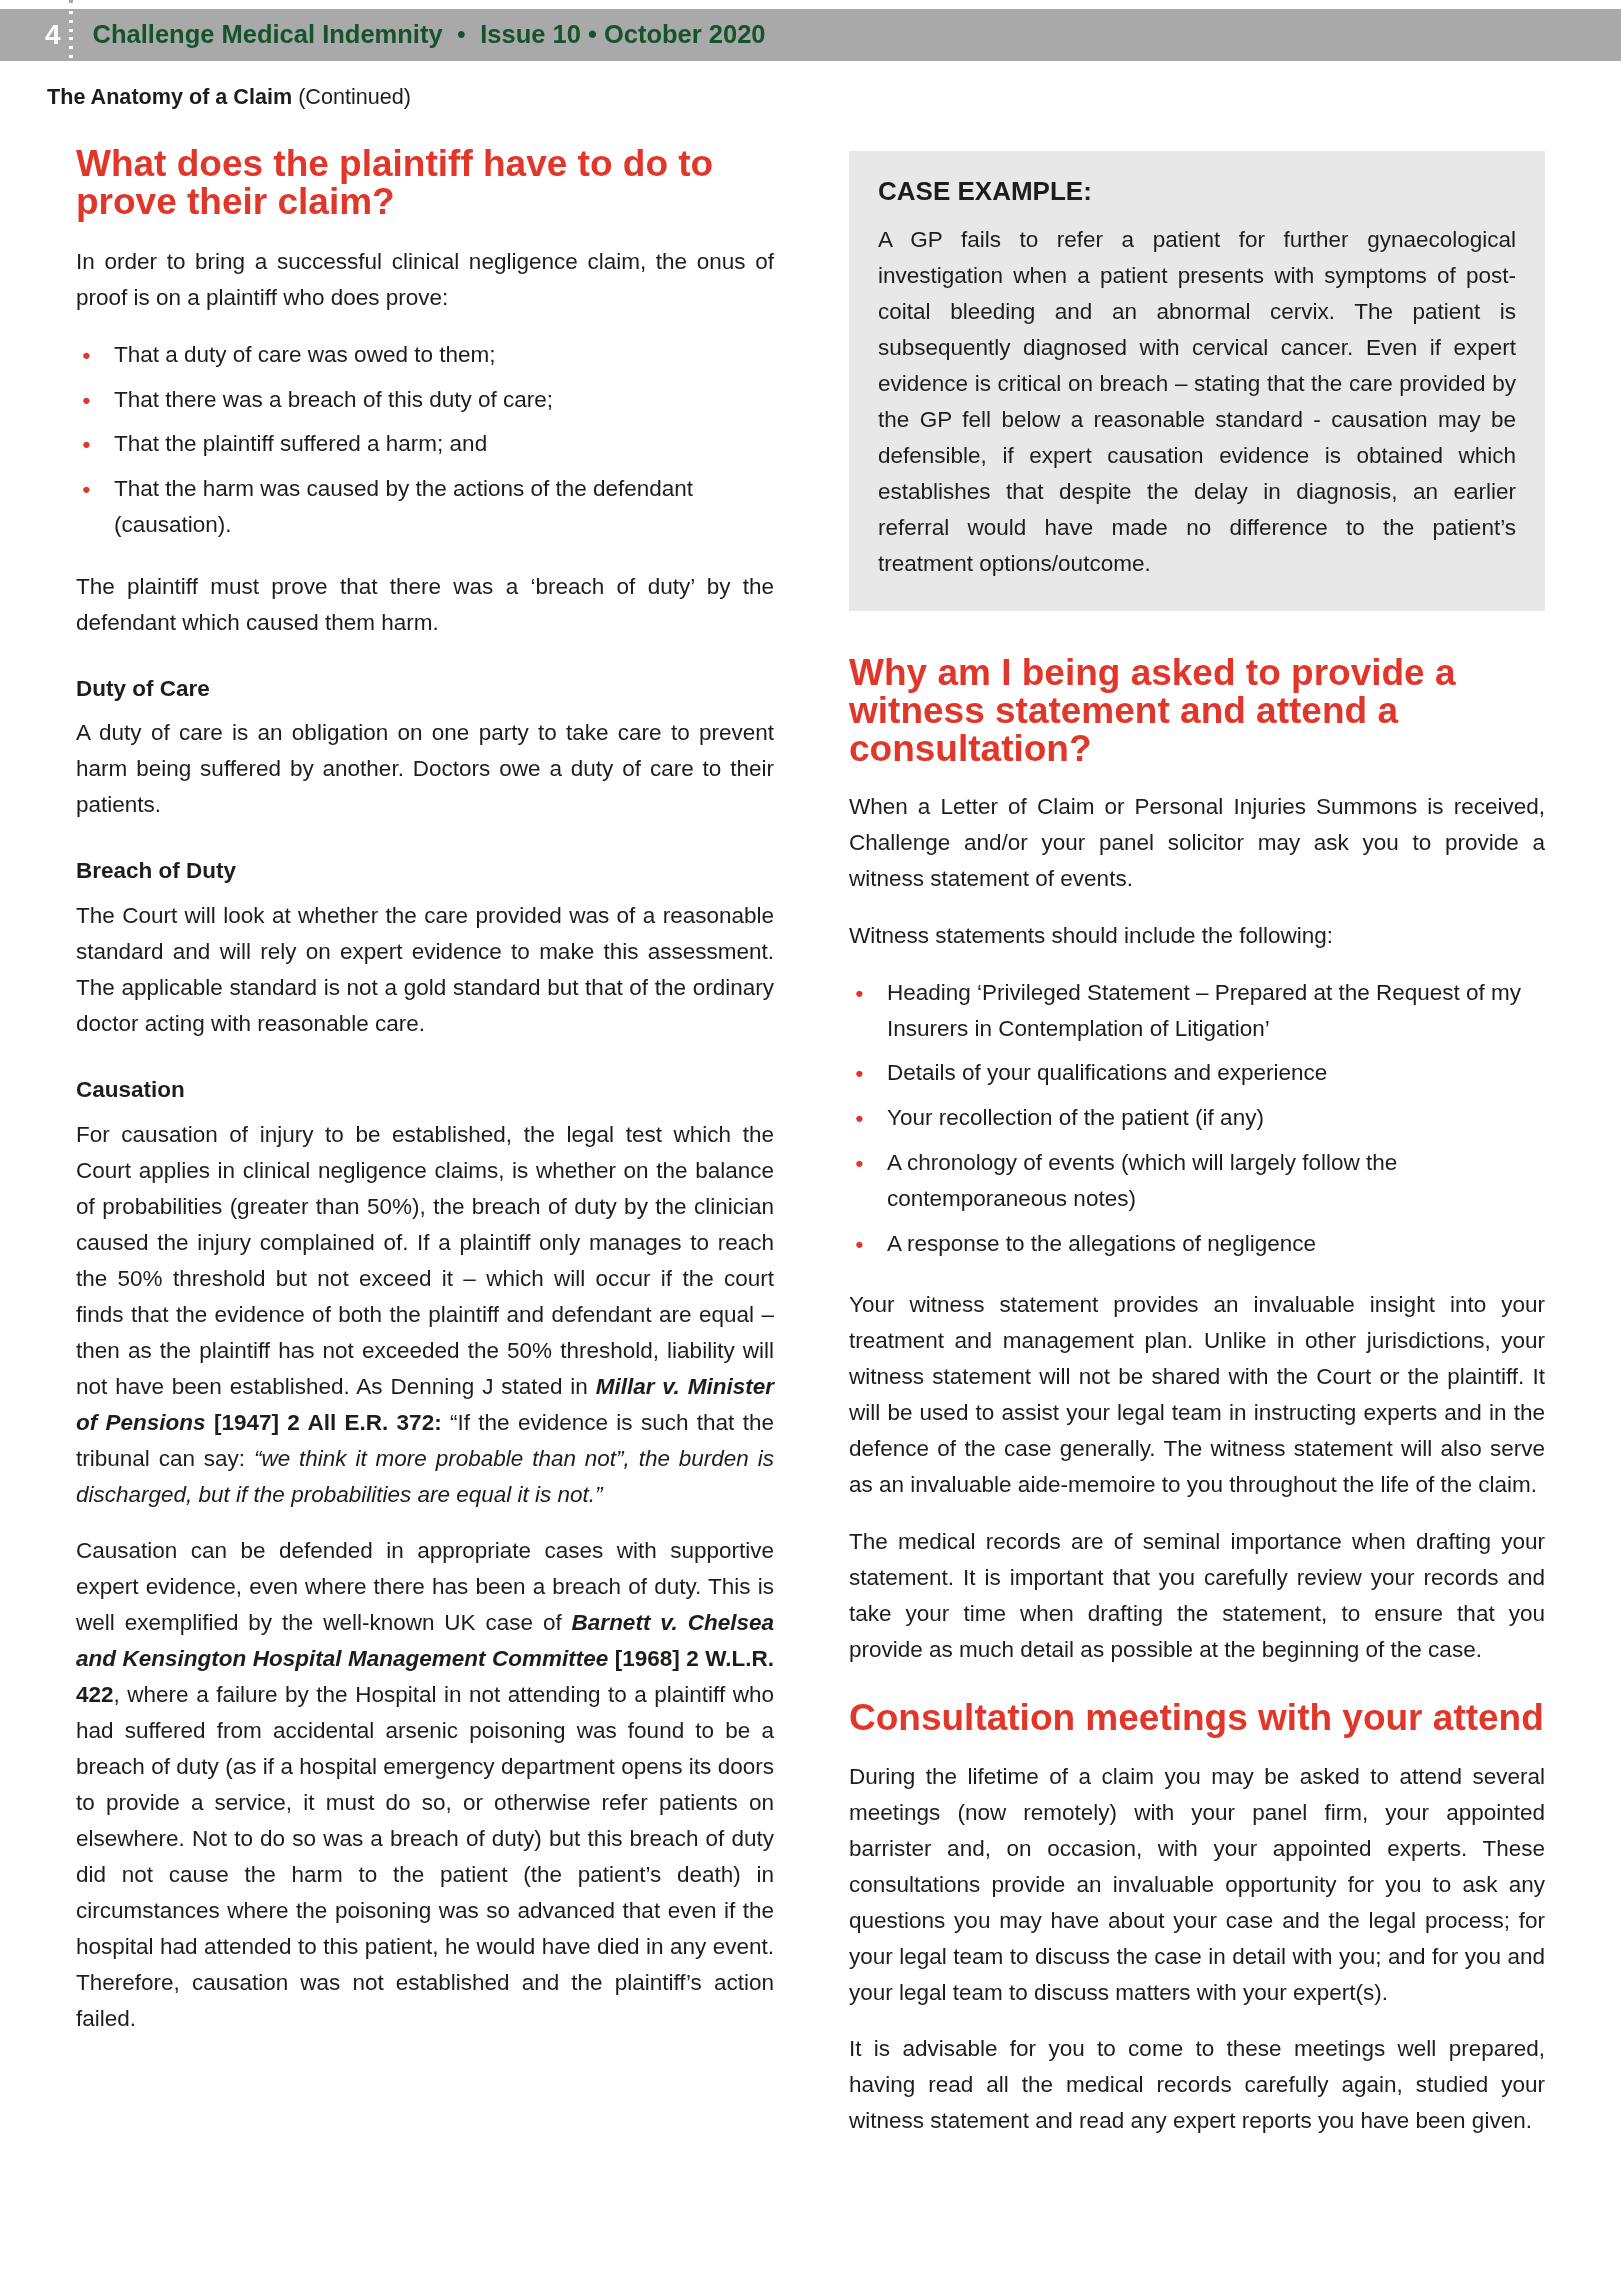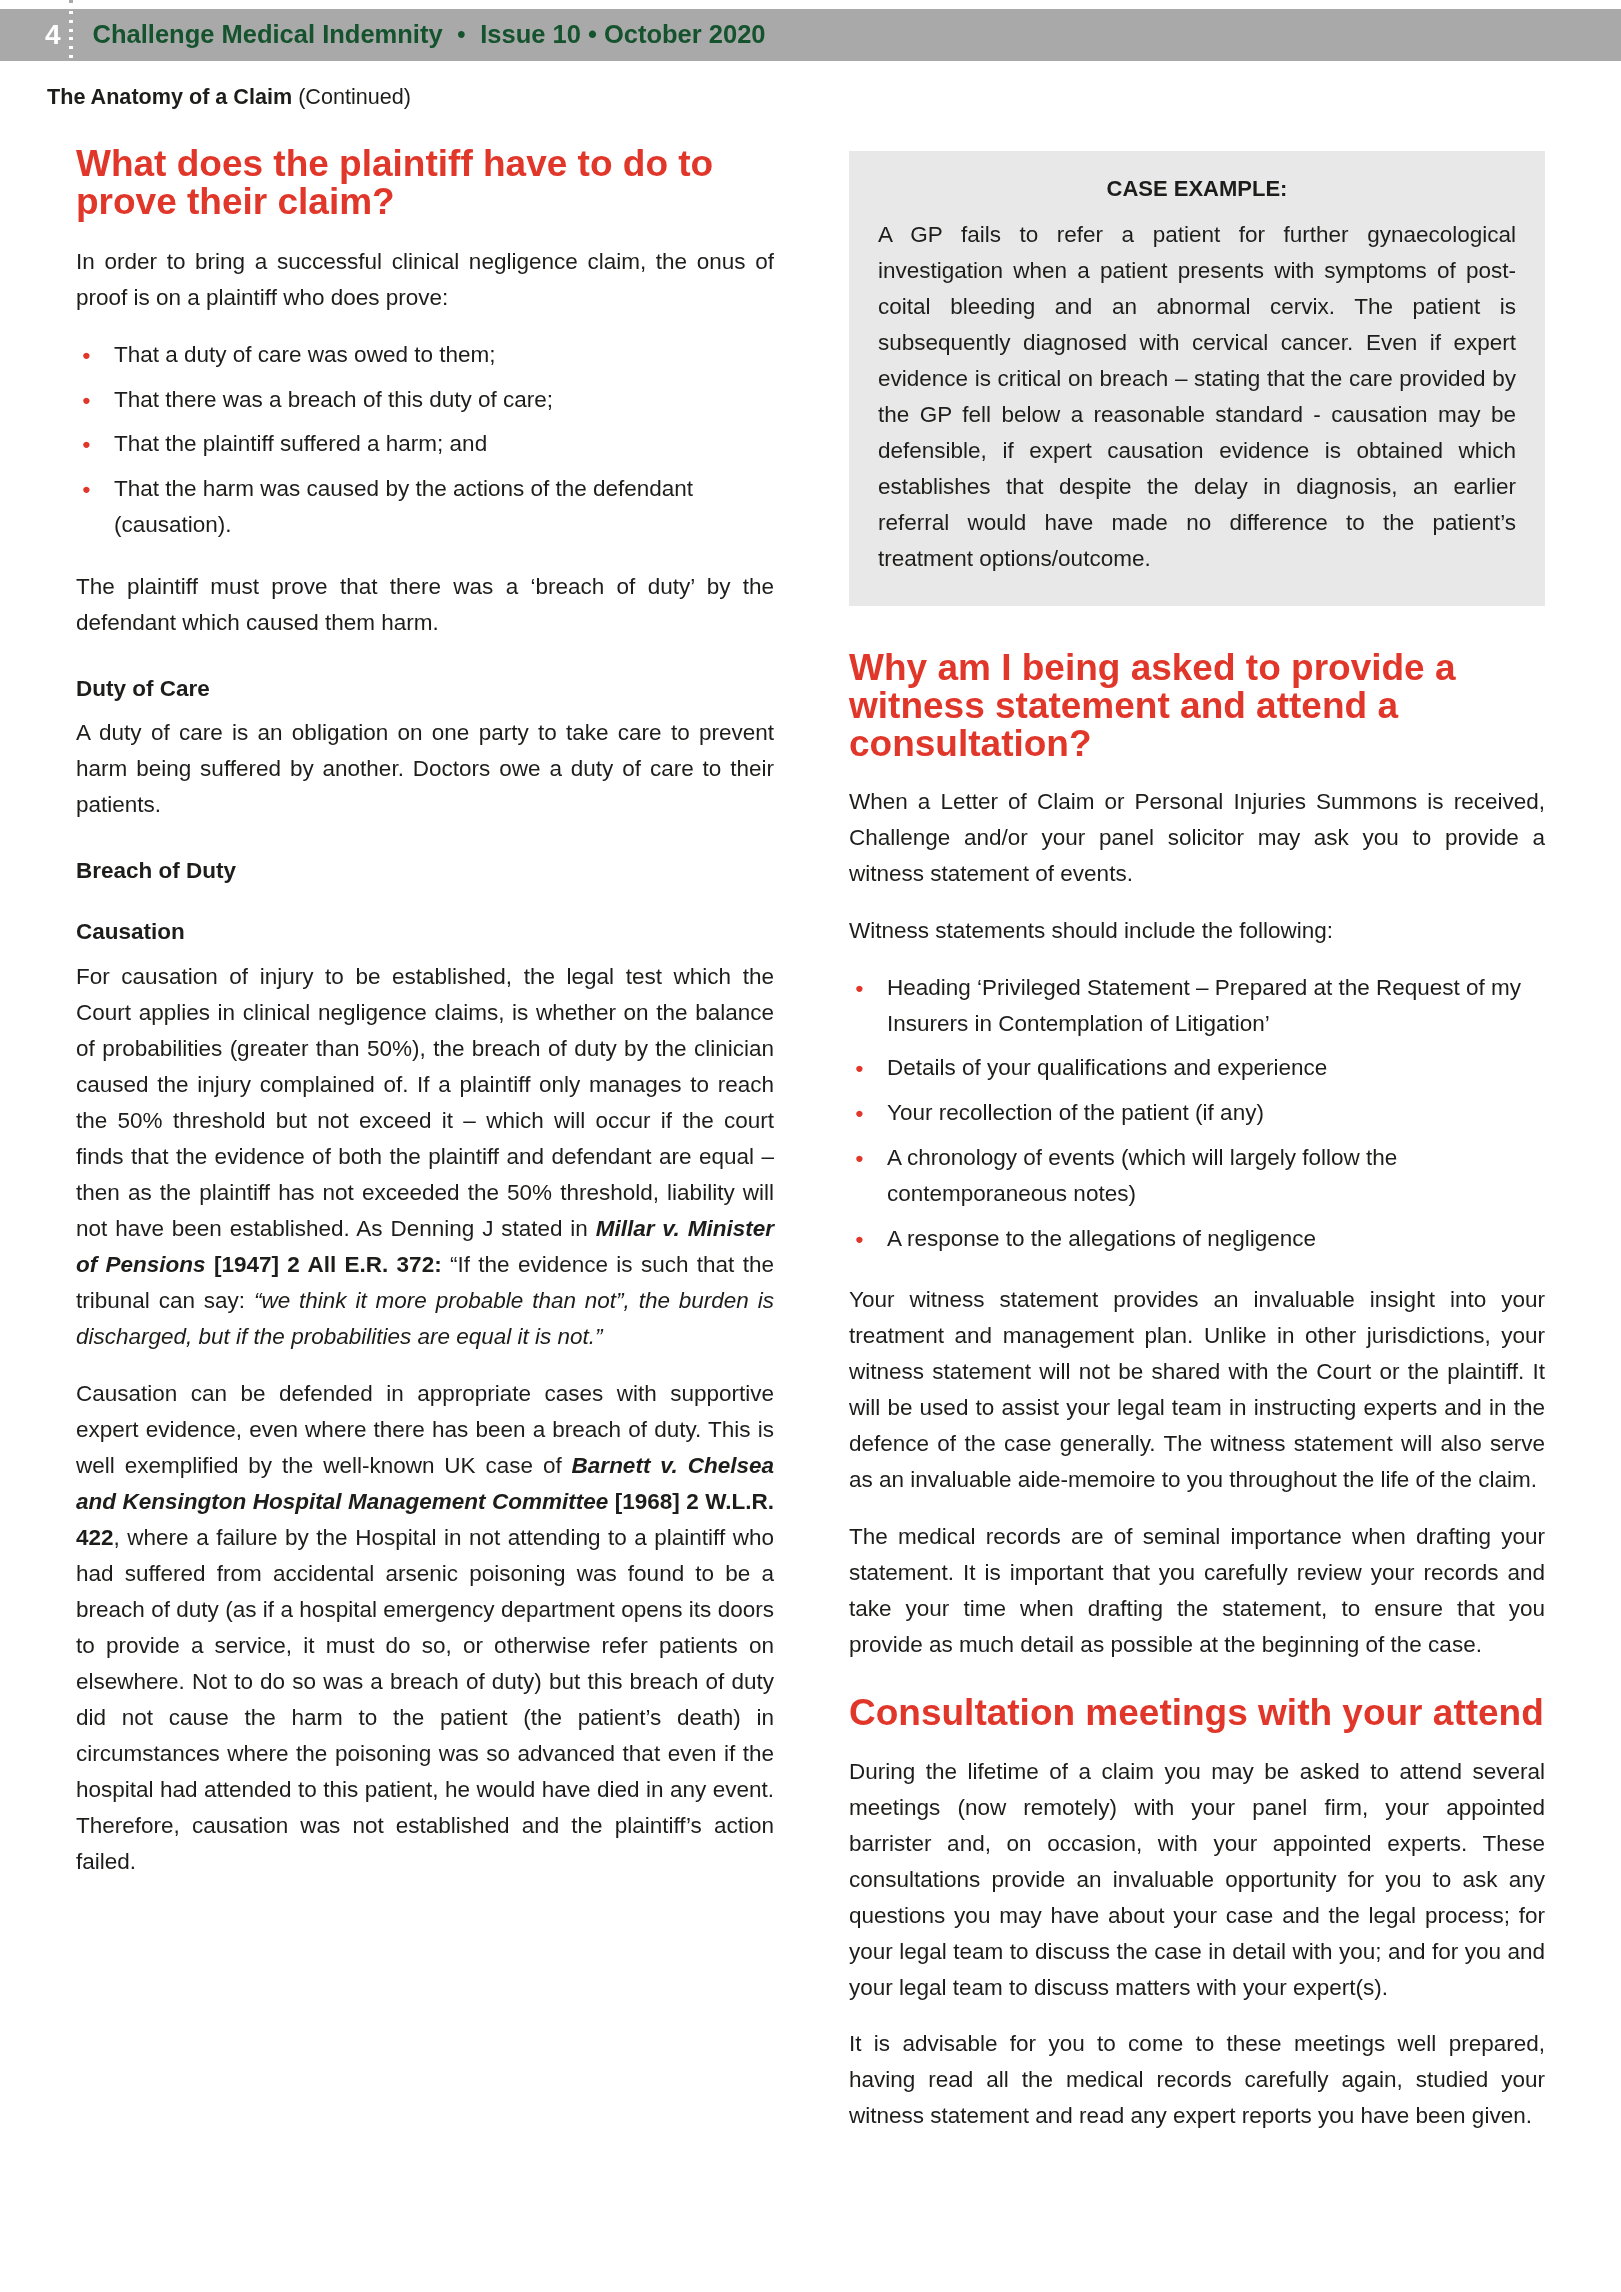--- a/index.html
+++ b/index.html
@@ -27,21 +27,21 @@
   .col-left p,.col-right p{font-size:22.5px;line-height:36px;margin:0 0 20.6px;text-align:justify;}
   h3.sub{font-size:22.5px;font-weight:bold;margin:35px 0 13.7px;color:#1d1d1b;}
   ul.bullets{list-style:none;margin:3.9px 0 25.5px;padding:0;}
   ul.bullets li{position:relative;padding-left:38px;margin:8.8px 0;font-size:22.5px;line-height:36px;}
   ul.bullets .marker{position:absolute;left:5.9px;top:0;color:#e0372a;font-size:14.7px;line-height:36px;}
   .r-b{font-weight:bold;}
   .r-i{font-style:italic;}
   .r-bi{font-weight:bold;font-style:italic;}
   
   .case-box{background:#e8e8e8;margin:15.7px 0 43px;padding:25.5px 29px 29px;}
-  .case-box .case-title{font-size:22px;font-weight:bold;margin:0 0 14.7px;text-align:center;}
+  .case-box .case-title{font-size:26px;font-weight:bold;margin:0 0 14.7px;text-align:left;}
   .case-box p{margin:0;}
   .consult-heading{margin-top:31px !important;}
 </style>
 </head>
 <body>
 
 <div class="page">
 
   <div class="header-bar">
     <span class="page-number">4</span>
@@ -66,20 +66,21 @@
         <li><span class="marker">●</span><span>That there was a breach of this duty of care;</span></li>
         <li><span class="marker">●</span><span>That the plaintiff suffered a harm; and</span></li>
         <li><span class="marker">●</span><span>That the harm was caused by the actions of the defendant (causation).</span></li>
       </ul>
       <p>The plaintiff must prove that there was a ‘breach of duty’ by the defendant which caused them harm.</p>
 
       <h3 class="sub">Duty of Care</h3>
       <p>A duty of care is an obligation on one party to take care to prevent harm being suffered by another. Doctors owe a duty of care to their patients.</p>
 
       <h3 class="sub">Breach of Duty</h3>
+      <p>The Court will look at whether the care provided was of a reasonable standard and will rely on expert evidence to make this assessment. The applicable standard is not a gold standard but that of the ordinary doctor acting with reasonable care.</p>
 
       <h3 class="sub">Causation</h3>
       <p><span>For causation of injury to be established, the legal test which the Court applies in clinical negligence claims, is whether on the balance of probabilities (greater than 50%), the breach of duty by the clinician caused the injury complained of. If a plaintiff only manages to reach the 50% threshold but not exceed it – which will occur if the court finds that the evidence of both the plaintiff and defendant are equal – then as the plaintiff has not exceeded the 50% threshold, liability will not have been established. As Denning J stated in </span><span class="r-bi">Millar v. Minister of Pensions</span><span> </span><span class="r-b">[1947] 2 All E.R. 372:</span><span> “If the evidence is such that the tribunal can say: </span><span class="r-i">“we think it more probable than not”, the burden is discharged, but if the probabilities are equal it is not.”</span></p>
       <p><span>Causation can be defended in appropriate cases with supportive expert evidence, even where there has been a breach of duty. This is well exemplified by the well-known UK case of </span><span class="r-bi">Barnett v. Chelsea and Kensington Hospital Management Committee</span><span> </span><span class="r-b">[1968] 2 W.L.R. 422</span><span>, where a failure by the Hospital in not attending to a plaintiff who had suffered from accidental arsenic poisoning was found to be a breach of duty (as if a hospital emergency department opens its doors to provide a service, it must do so, or otherwise refer patients on elsewhere. Not to do so was a breach of duty) but this breach of duty did not cause the harm to the patient (the patient’s death) in circumstances where the poisoning was so advanced that even if the hospital had attended to this patient, he would have died in any event. Therefore, causation was not established and the plaintiff’s action failed.</span></p>
     </div>
 
     <div class="col-right">
       <div class="case-box">
         <div class="case-title">CASE EXAMPLE:</div>
         <p>A GP fails to refer a patient for further gynaecological investigation when a patient presents with symptoms of post-coital bleeding and an abnormal cervix. The patient is subsequently diagnosed with cervical cancer. Even if expert evidence is critical on breach – stating that the care provided by the GP fell below a reasonable standard - causation may be defensible, if expert causation evidence is obtained which establishes that despite the delay in diagnosis, an earlier referral would have made no difference to the patient’s treatment options/outcome.</p>

